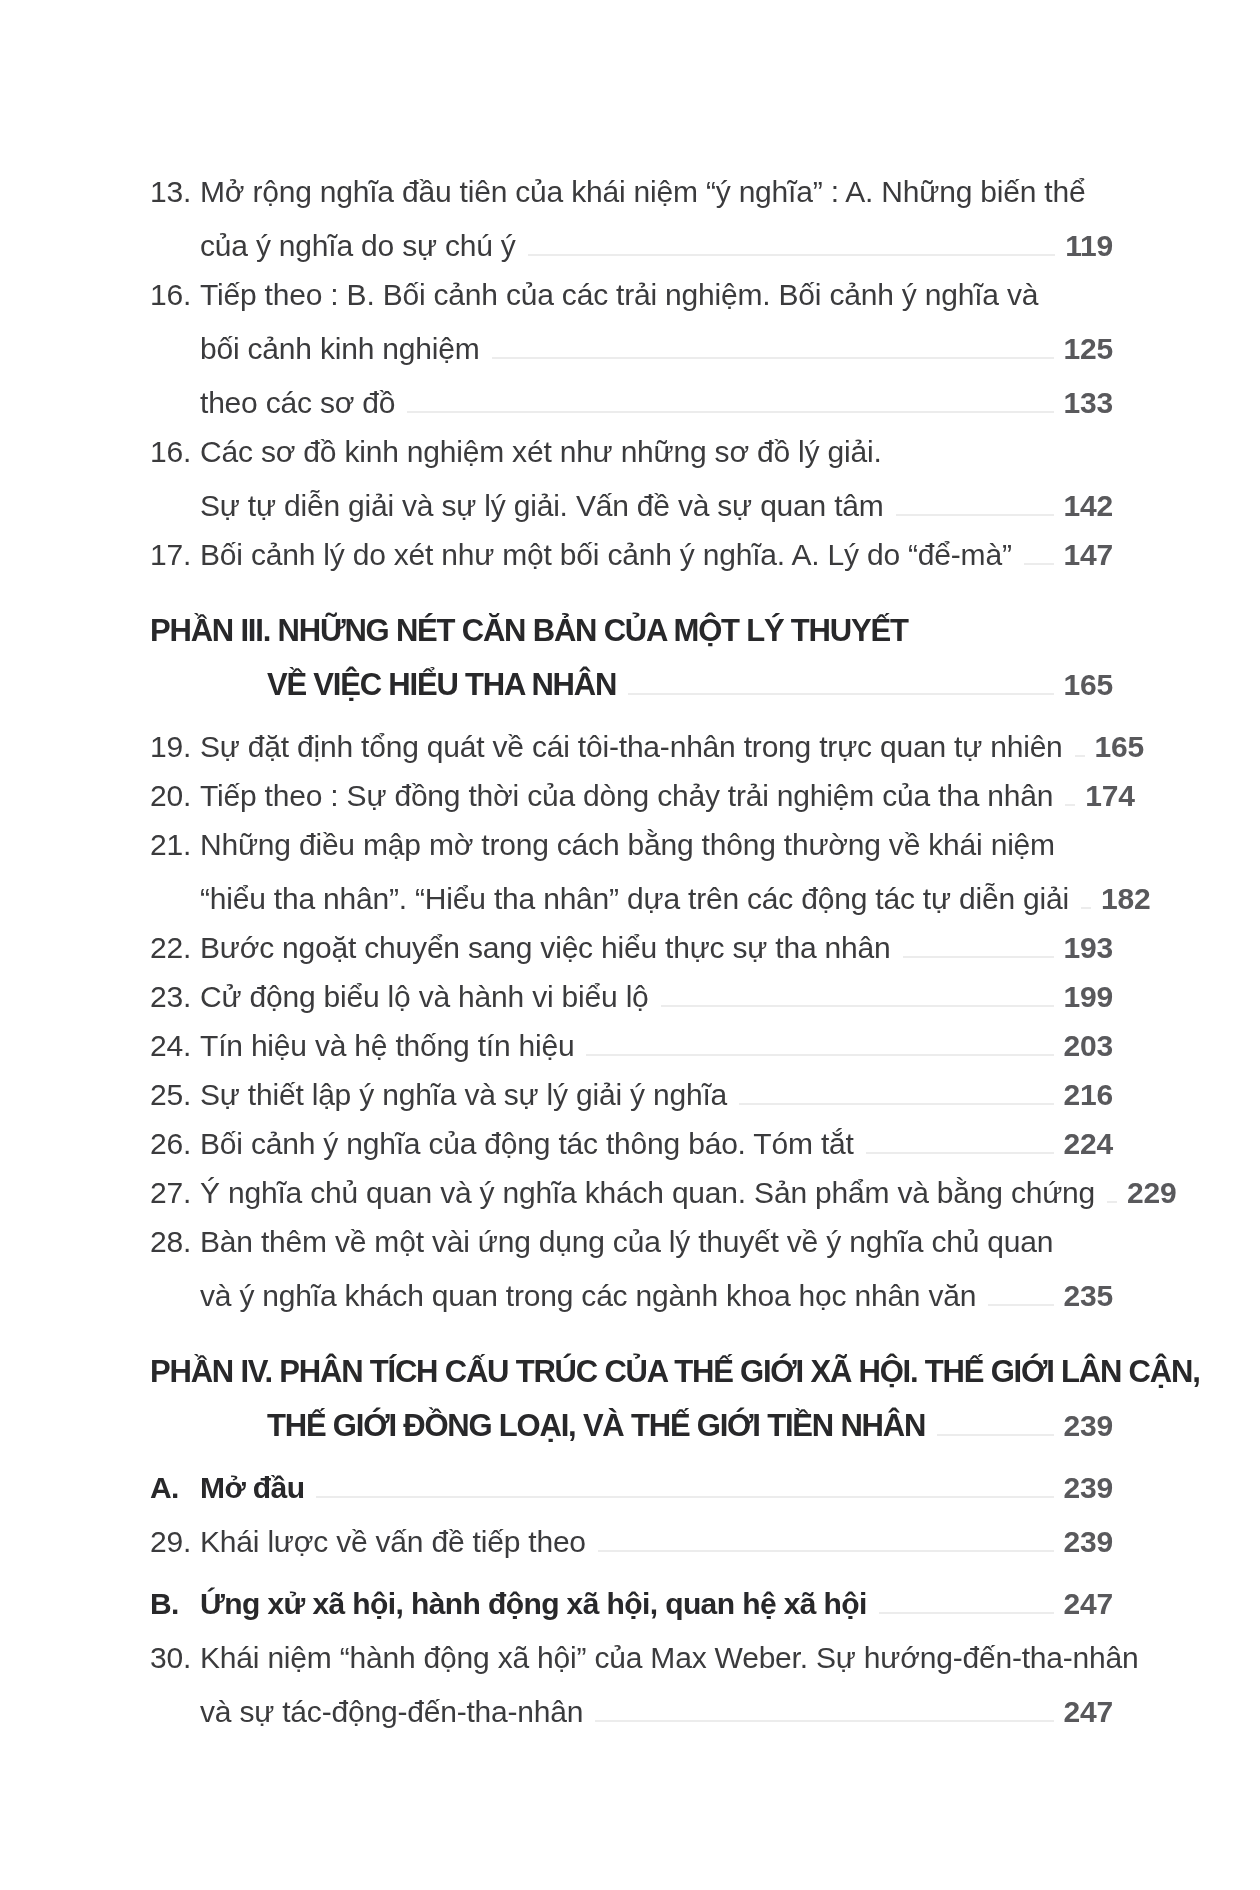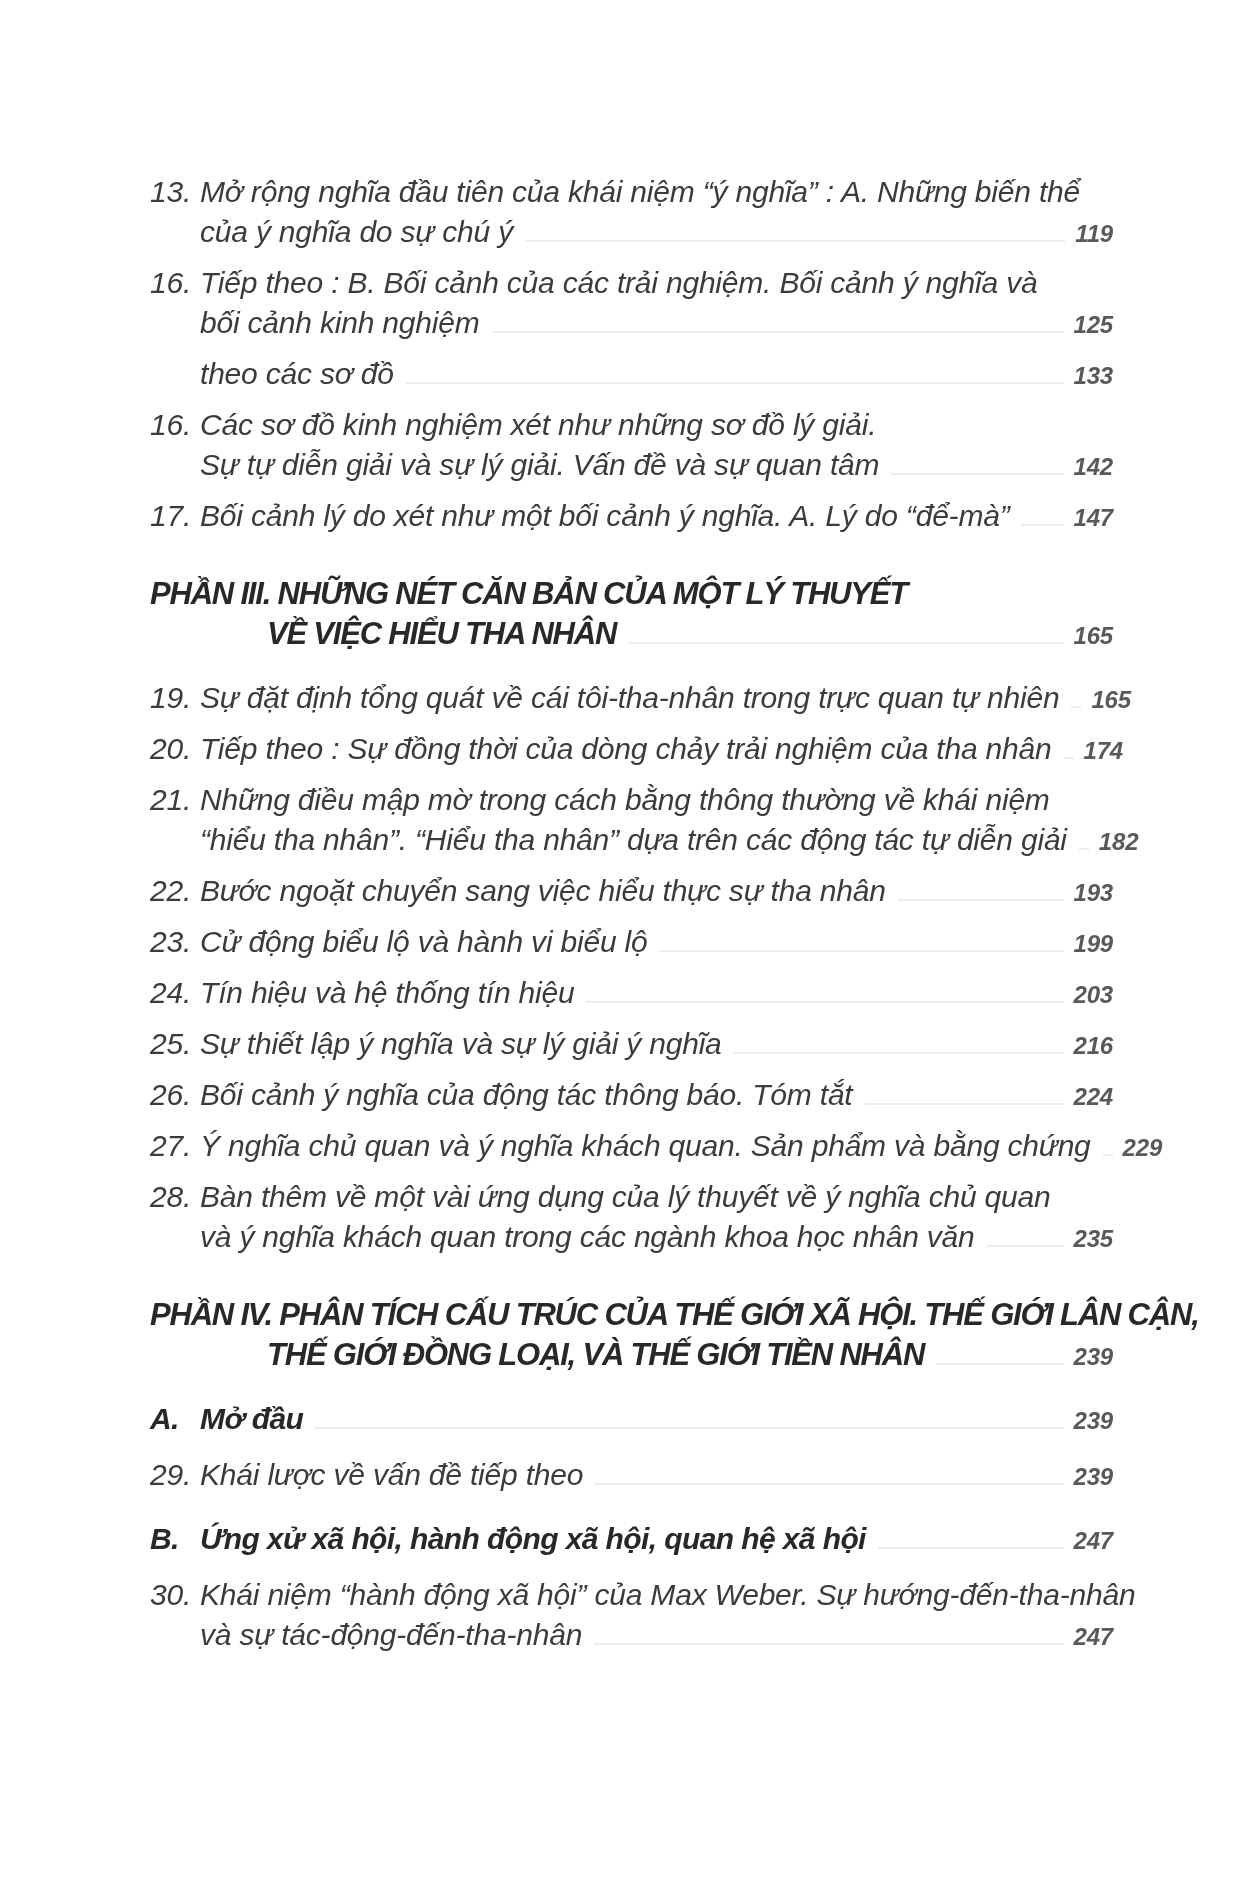--- a/index.html
+++ b/index.html
@@ -16,40 +16,40 @@
   }
   .toc {
     position: absolute;
     left: 150px;
     top: 172px;
     width: 963px;
     color: var(--text, #3b3b3d);
     font-size: 30px;
     letter-spacing: -0.2px;
   }
-  .entry { margin-bottom: 9px; font-style: italic; }
+  .entry { margin-bottom: 9px; }
   .row {
     display: flex;
     align-items: baseline;
     line-height: 40px;
     white-space: nowrap;
   }
   .num { flex: 0 0 50px; }
-  .cont { padding-left: 50px; }
+  .cont { padding-left: 50px; margin-top: 14px; }
   .leader {
     flex: 1 1 auto;
     min-width: 10px;
     height: 0;
     border-bottom: 2px solid var(--leader, #ececec);
     margin: 0 10px 3px 12px;
   }
   .page {
     color: var(--page-number, #59595c);
     font-weight: 700;
-    font-size: 24px;
+    font-size: 30px;
     letter-spacing: -0.2px;
   }
   
   .section { margin-top: 36px; margin-bottom: 22px; }
   .section .row {
     font-weight: 700;
     color: var(--heading, #28282a);
     font-size: 31px;
     letter-spacing: -1.2px;
   }

